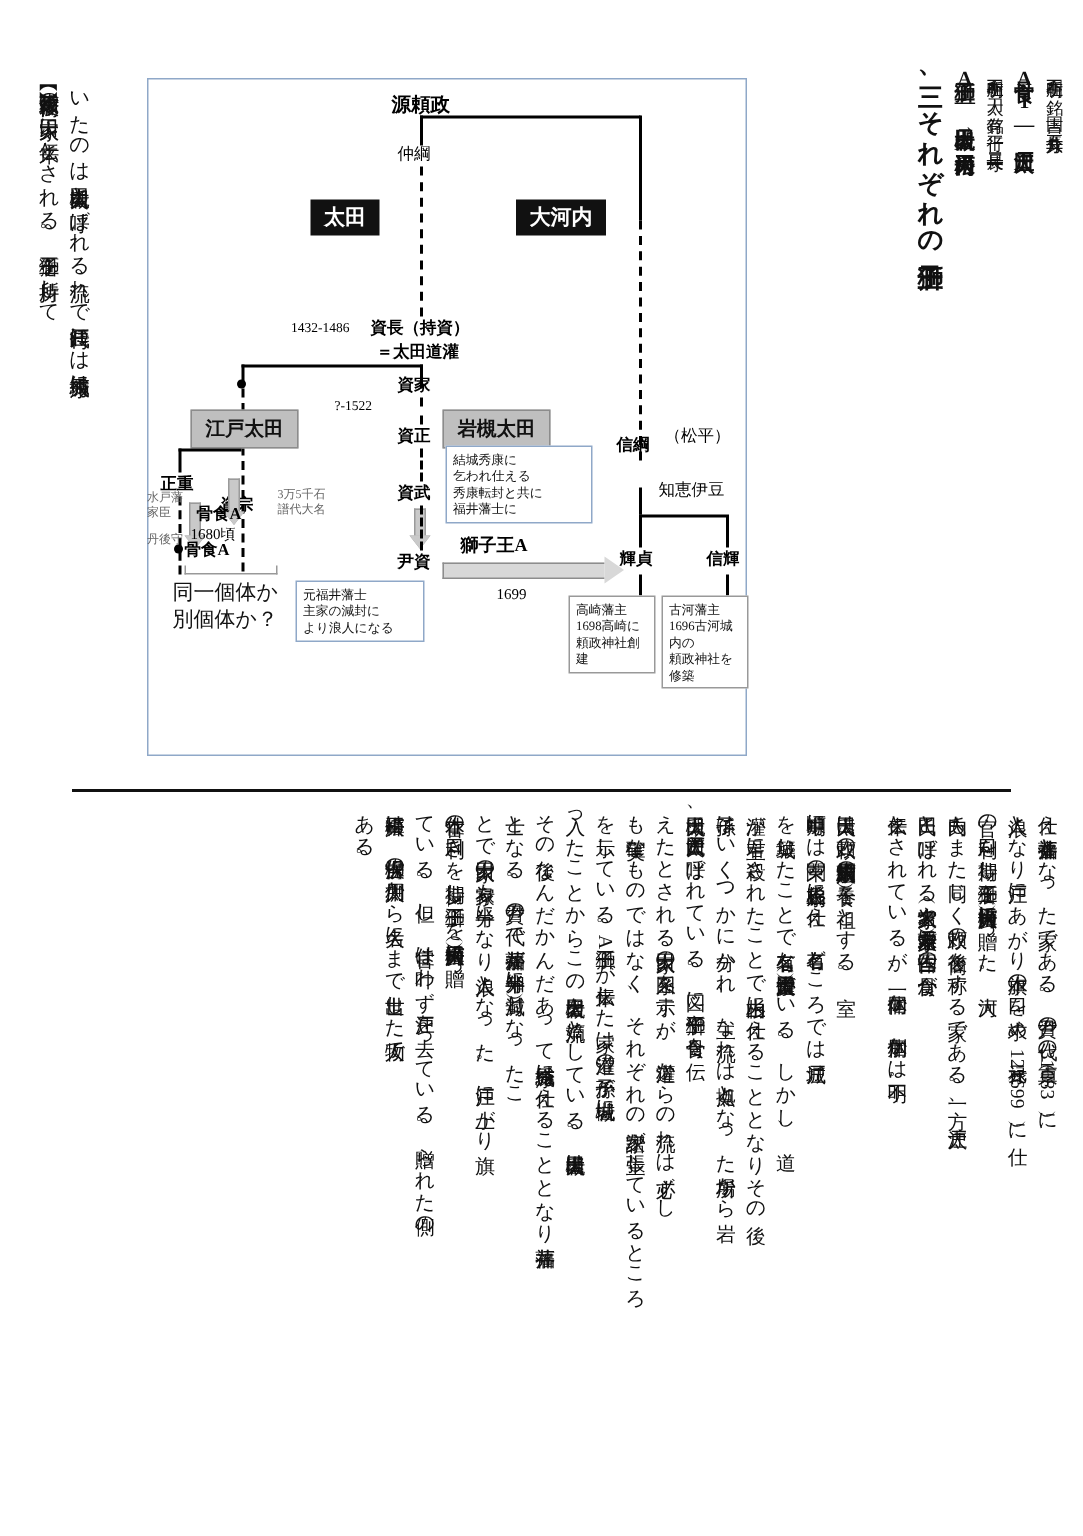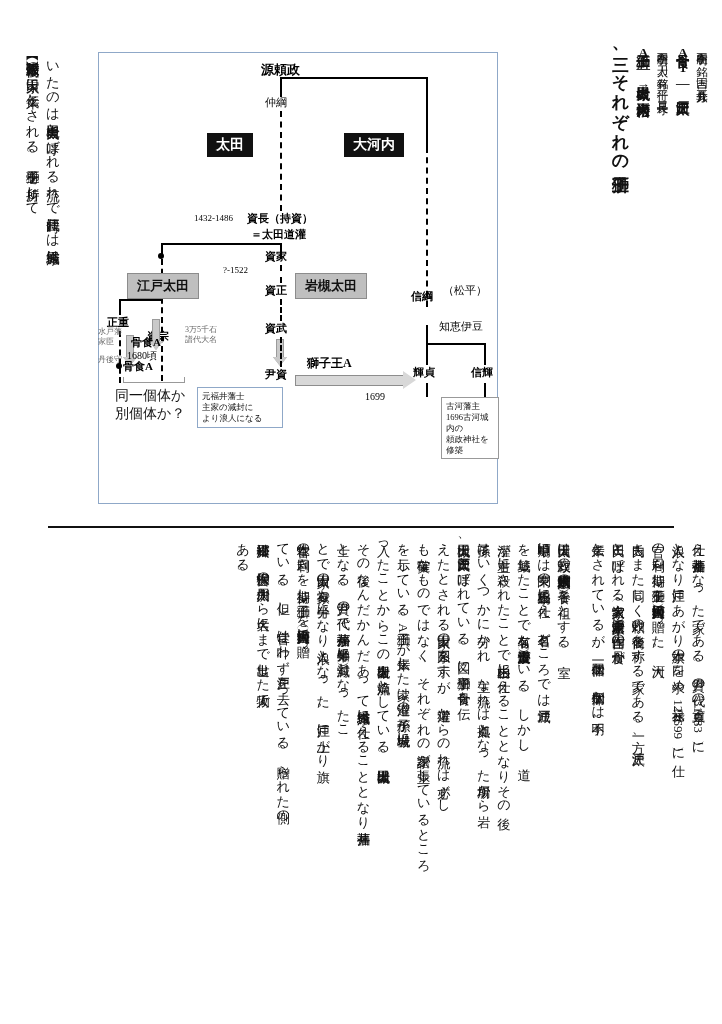--- a/index.html
+++ b/index.html
@@ -218,20 +218,24 @@
       <div class="vdash" style="left:181px;top:212px;height:18px;"></div>
 
       <div class="node" style="left:166px;top:230px;">資正</div>
       <div class="vdash" style="left:181px;top:246px;height:22px;"></div>
 
       <div class="node" style="left:166px;top:268px;">資武</div>
 
       <div class="famlabel grey" style="left:28px;top:220px;">江戸太田</div>
       <div class="famlabel grey" style="left:196px;top:220px;">岩槻太田</div>
 
+      <div class="callout" style="left:198px;top:244px;width:98px;">結城秀康に
+乞われ仕える
+秀康転封と共に
+福井藩士に</div>
 
       <div class="hline" style="left:20px;top:246px;width:42px;"></div>
       <div class="vline" style="left:20px;top:246px;height:16px;"></div>
       <div class="node" style="left:8px;top:262px;">正重</div>
       <div class="vdash" style="left:20px;top:278px;height:52px;"></div>
       <div class="dot" style="left:17px;top:310px;"></div>
 
       <div class="node" style="left:48px;top:276px;">資宗</div>
       <div class="note" style="left:-1px;top:274px;">水戸藩
 家臣</div>
@@ -264,34 +268,37 @@
 
       <div class="callout" style="left:98px;top:334px;width:86px;">元福井藩士
 主家の減封に
 より浪人になる</div>
 
       <div class="node" style="left:208px;top:302px;font-size:12px;">獅子王A</div>
       <div class="rarrow" style="left:196px;top:318px;">
         <div class="shaft" style="width:108px;"></div>
           <div class="head"></div>
       </div>
-      <div class="date" style="left:232px;top:338px;font-size:10px;margin-left:34px;">1699</div>
+      <div class="date" style="left:232px;top:338px;font-size:10px;">1699</div>
 
       <div class="node" style="left:344px;top:230px;font-weight:normal;">（松平）</div>
       <div class="node" style="left:312px;top:236px;">信綱</div>
       <div class="node" style="left:340px;top:266px;font-weight:normal;">知恵伊豆</div>
       <div class="vline" style="left:327px;top:272px;height:18px;"></div>
       <div class="hline" style="left:327px;top:290px;width:58px;"></div>
       <div class="vline" style="left:327px;top:290px;height:22px;"></div>
       <div class="vline" style="left:385px;top:290px;height:22px;"></div>
       <div class="node" style="left:314px;top:312px;">輝貞</div>
       <div class="node" style="left:372px;top:312px;">信輝</div>
       <div class="vline" style="left:327px;top:330px;height:14px;"></div>
       <div class="vline" style="left:385px;top:330px;height:14px;"></div>
 
+      <div class="callout grey" style="left:280px;top:344px;width:58px;">高崎藩主
+1698高崎に
+頼政神社創建</div>
       <div class="callout grey" style="left:342px;top:344px;width:58px;">古河藩主
 1696古河城内の
 頼政神社を修築</div>
 
     </div>
   </div>
 </div>
 
 <div id="rule-top"></div>
 

